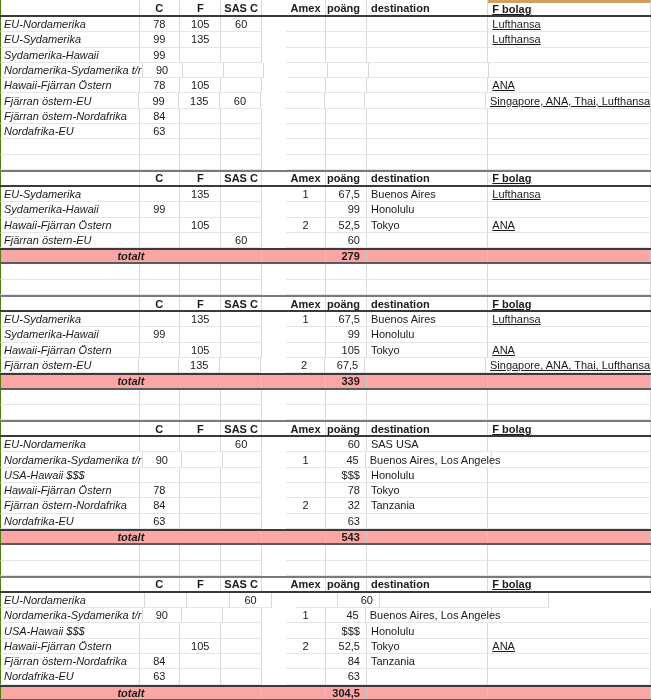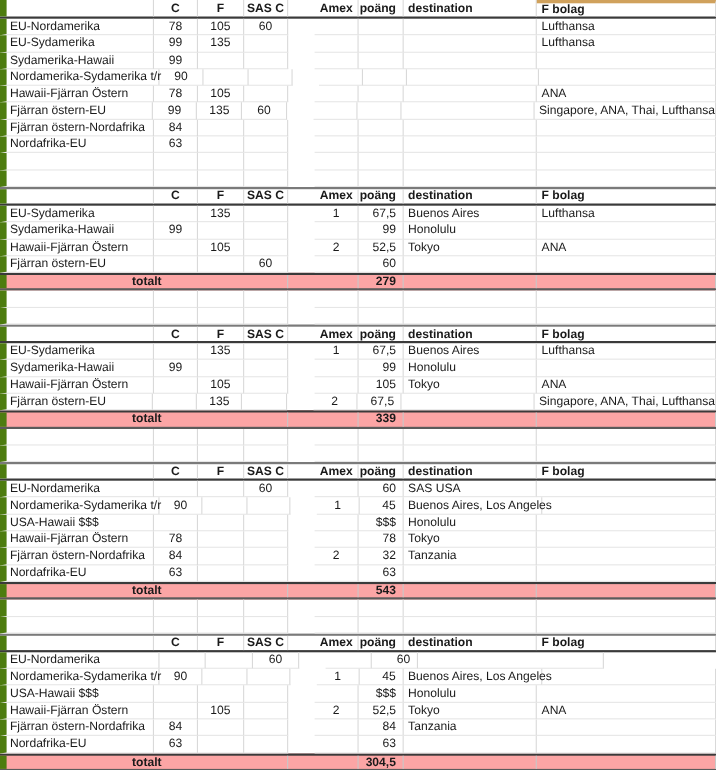--- a/index.html
+++ b/index.html
@@ -32,32 +32,32 @@
   .cell{
     box-sizing:border-box;
     display:flex;
     align-items:center;
     white-space:nowrap;
     overflow:visible;
     border-right:1px solid #d9d9d9;
     border-bottom:1px solid #e6e6e6;
     line-height:12px;
   }
-  .row .cell:first-child{border-left:6px solid #4d7c0f;}
+  .row .cell:first-child{border-left:1px solid #4d7c0f;font-style:italic;}
   .row.header .cell, .row.total .cell{border-bottom:none;}
   .row.total .cell{border-right:1px solid #c8c8c8;}
   
   .c0{width:145px;justify-content:flex-start;padding-left:3px;}
   .c1{width:42px;justify-content:center;}
   .c2{width:43px;justify-content:center;}
   .c3{width:42px;justify-content:center;}
   .c4{width:42px;justify-content:center;margin-left:24px;}
   .c5{width:42px;justify-content:flex-end;padding-right:6px;}
   .c6{width:126px;justify-content:flex-start;padding-left:4px;text-align:right;}
-  .c7{width:169px;justify-content:flex-start;padding-left:4px;}
+  .c7{width:169px;justify-content:flex-start;padding-left:4px;text-decoration:underline;}
   .merged{width:272px;justify-content:center;padding-left:0;}
   .accent-top{border-top:3px solid #d0a15c;}
 </style>
 </head>
 <body>
 
 <div class="sheet">
     <div class="row header">
       <div class="cell c0"></div>
       <div class="cell c1">C</div>

